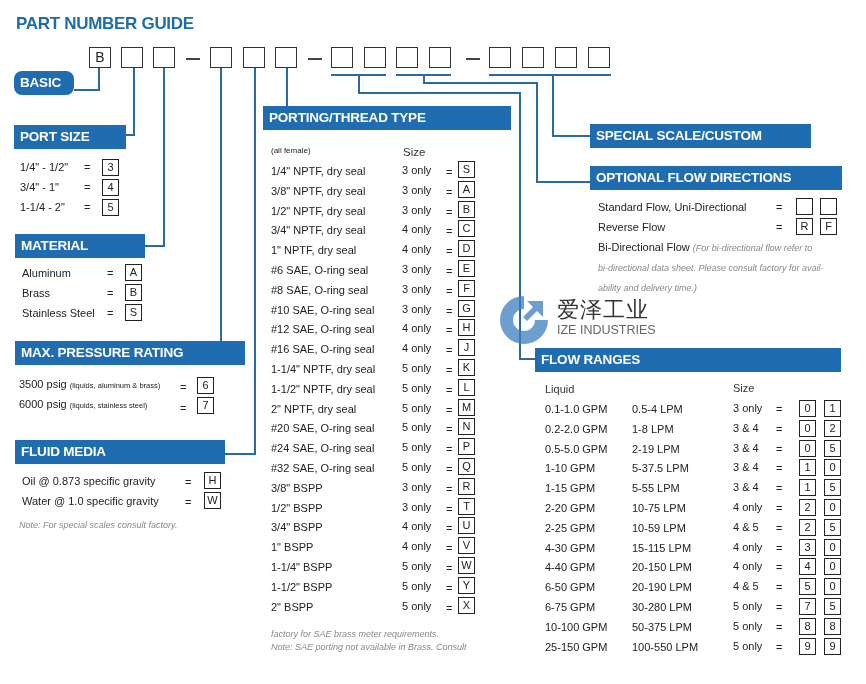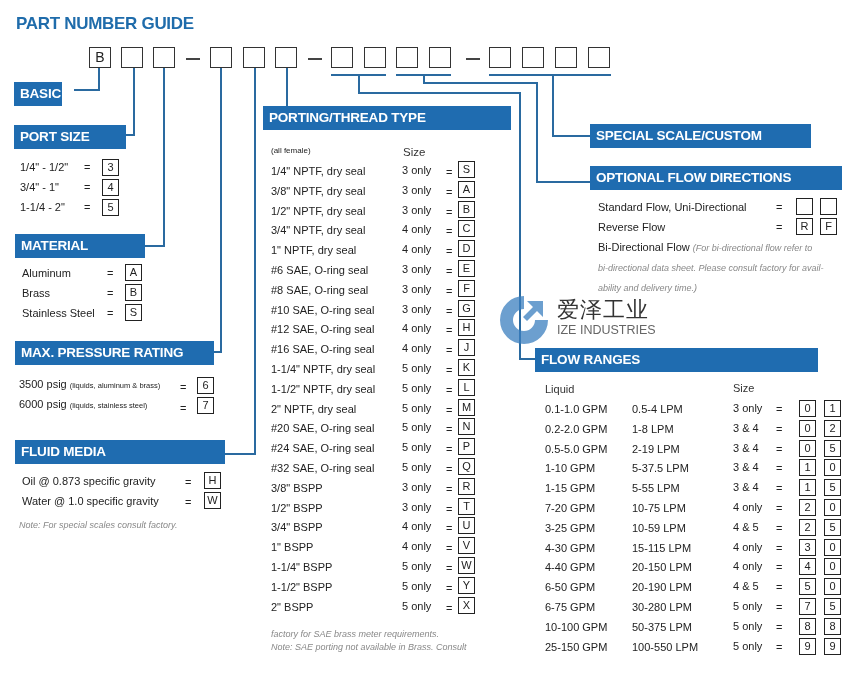--- a/index.html
+++ b/index.html
@@ -74,21 +74,21 @@
   <div class="ln" style="left:423px;top:74px;width:2px;height:9px;"></div>
   <div class="ln" style="left:423px;top:82px;width:115px;height:2px;"></div>
   <div class="ln" style="left:536px;top:82px;width:2px;height:100px;"></div>
   <div class="ln" style="left:536px;top:181px;width:54px;height:2px;"></div>
 
   <div class="ln" style="left:489px;top:74px;width:122px;height:2px;"></div>
   <div class="ln" style="left:552px;top:74px;width:2px;height:63px;"></div>
   <div class="ln" style="left:552px;top:135px;width:40px;height:2px;"></div>
 </div>
 
-<div class="hdr" style="left:14px;top:82px;width:48px;">BASIC</div>
+<div class="hdr" style="left:14px;top:71px;width:60px;border-radius:8px;">BASIC</div>
 
 <div class="hdr" style="left:14px;top:125px;width:112px;">PORT SIZE RANGE</div>
 <div>
   <div class="row" style="left:20px;top:161px;">1/4" - 1/2"</div>
   <div class="eq" style="left:84px;top:161px;">=</div>
   <div class="cb" style="left:102px;top:159px;">3</div>
   <div class="row" style="left:20px;top:181px;">3/4" - 1"</div>
   <div class="eq" style="left:84px;top:181px;">=</div>
   <div class="cb" style="left:102px;top:179px;">4</div>
   <div class="row" style="left:20px;top:201px;">1-1/4 - 2"</div>
@@ -102,21 +102,21 @@
   <div class="eq" style="left:107px;top:267px;">=</div>
   <div class="cb" style="left:125px;top:264px;">A</div>
   <div class="row" style="left:22px;top:287px;">Brass</div>
   <div class="eq" style="left:107px;top:287px;">=</div>
   <div class="cb" style="left:125px;top:284px;">B</div>
   <div class="row" style="left:22px;top:307px;">Stainless Steel</div>
   <div class="eq" style="left:107px;top:307px;">=</div>
   <div class="cb" style="left:125px;top:304px;">S</div>
 </div>
 
-<div class="hdr" style="left:15px;top:341px;width:199px;">MAX. PRESSURE RATING</div>
+<div class="hdr" style="left:15px;top:341px;width:230px;">MAX. PRESSURE RATING</div>
 <div>
   <div class="row" style="left:19px;top:378px;"><span>3500 psig</span> <span class="small">(liquids, aluminum &amp; brass)</span></div>
   <div class="eq" style="left:180px;top:381px;">=</div>
   <div class="cb" style="left:197px;top:377px;">6</div>
   <div class="row" style="left:19px;top:398px;"><span>6000 psig</span> <span class="small">(liquids, stainless steel)</span></div>
   <div class="eq" style="left:180px;top:402px;">=</div>
   <div class="cb" style="left:197px;top:397px;">7</div>
 </div>
 
 <div class="hdr" style="left:15px;top:440px;width:210px;">FLUID MEDIA</div>
@@ -254,21 +254,21 @@
 
 <div>
   <svg class="abs" style="left:497px;top:293px;opacity:0.75;" width="54" height="54" viewBox="0 0 54 54">
     <path d="M27 3 A24 24 0 1 0 51 27 L38 27 A11 11 0 1 1 27 16 Z" fill="#3b7fbf"></path>
     <path d="M30 8 L46 8 L46 24 L40 18 L30 28 L26 24 L36 14 Z" fill="#3b7fbf"></path>
   </svg>
   <div class="logo-text" style="left:557px;top:295px;">爱泽工业</div>
   <div class="logo-sub" style="left:557px;top:323px;">IZE INDUSTRIES</div>
 </div>
 
-<div class="hdr" style="left:535px;top:348px;width:283px;">FLOW RANGES</div>
+<div class="hdr" style="left:535px;top:348px;width:306px;">FLOW RANGES</div>
 <div class="colhd" style="left:545px;top:383px;">Liquid</div>
 <div class="colhd" style="left:733px;top:382px;">Size</div>
 <div id="flow-list">
     <div class="row" style="left:545px;top:403px;">0.1-1.0 GPM</div>
        <div class="row" style="left:632px;top:403px;">0.5-4 LPM</div>
        <div class="row" style="left:733px;top:402px;">3 only</div>
        <div class="eq" style="left:776px;top:403px;">=</div>
        <div class="cb" style="left:799px;top:400px;">0</div>
        <div class="cb" style="left:824px;top:400px;">1</div>
     <div class="row" style="left:545px;top:422.8px;">0.2-2.0 GPM</div>
@@ -288,27 +288,27 @@
        <div class="row" style="left:733px;top:461.4px;">3 &amp; 4</div>
        <div class="eq" style="left:776px;top:462.4px;">=</div>
        <div class="cb" style="left:799px;top:459.4px;">1</div>
        <div class="cb" style="left:824px;top:459.4px;">0</div>
     <div class="row" style="left:545px;top:482.2px;">1-15 GPM</div>
        <div class="row" style="left:632px;top:482.2px;">5-55 LPM</div>
        <div class="row" style="left:733px;top:481.2px;">3 &amp; 4</div>
        <div class="eq" style="left:776px;top:482.2px;">=</div>
        <div class="cb" style="left:799px;top:479.2px;">1</div>
        <div class="cb" style="left:824px;top:479.2px;">5</div>
-    <div class="row" style="left:545px;top:502px;">7-20 GPM</div>
+    <div class="row" style="left:545px;top:502px;">2-20 GPM</div>
        <div class="row" style="left:632px;top:502px;">10-75 LPM</div>
        <div class="row" style="left:733px;top:501px;">4 only</div>
        <div class="eq" style="left:776px;top:502px;">=</div>
        <div class="cb" style="left:799px;top:499px;">2</div>
        <div class="cb" style="left:824px;top:499px;">0</div>
-    <div class="row" style="left:545px;top:521.8px;">3-25 GPM</div>
+    <div class="row" style="left:545px;top:521.8px;">2-25 GPM</div>
        <div class="row" style="left:632px;top:521.8px;">10-59 LPM</div>
        <div class="row" style="left:733px;top:520.8px;">4 &amp; 5</div>
        <div class="eq" style="left:776px;top:521.8px;">=</div>
        <div class="cb" style="left:799px;top:518.8px;">2</div>
        <div class="cb" style="left:824px;top:518.8px;">5</div>
     <div class="row" style="left:545px;top:541.6px;">4-30 GPM</div>
        <div class="row" style="left:632px;top:541.6px;">15-115 LPM</div>
        <div class="row" style="left:733px;top:540.6px;">4 only</div>
        <div class="eq" style="left:776px;top:541.6px;">=</div>
        <div class="cb" style="left:799px;top:538.6px;">3</div>

